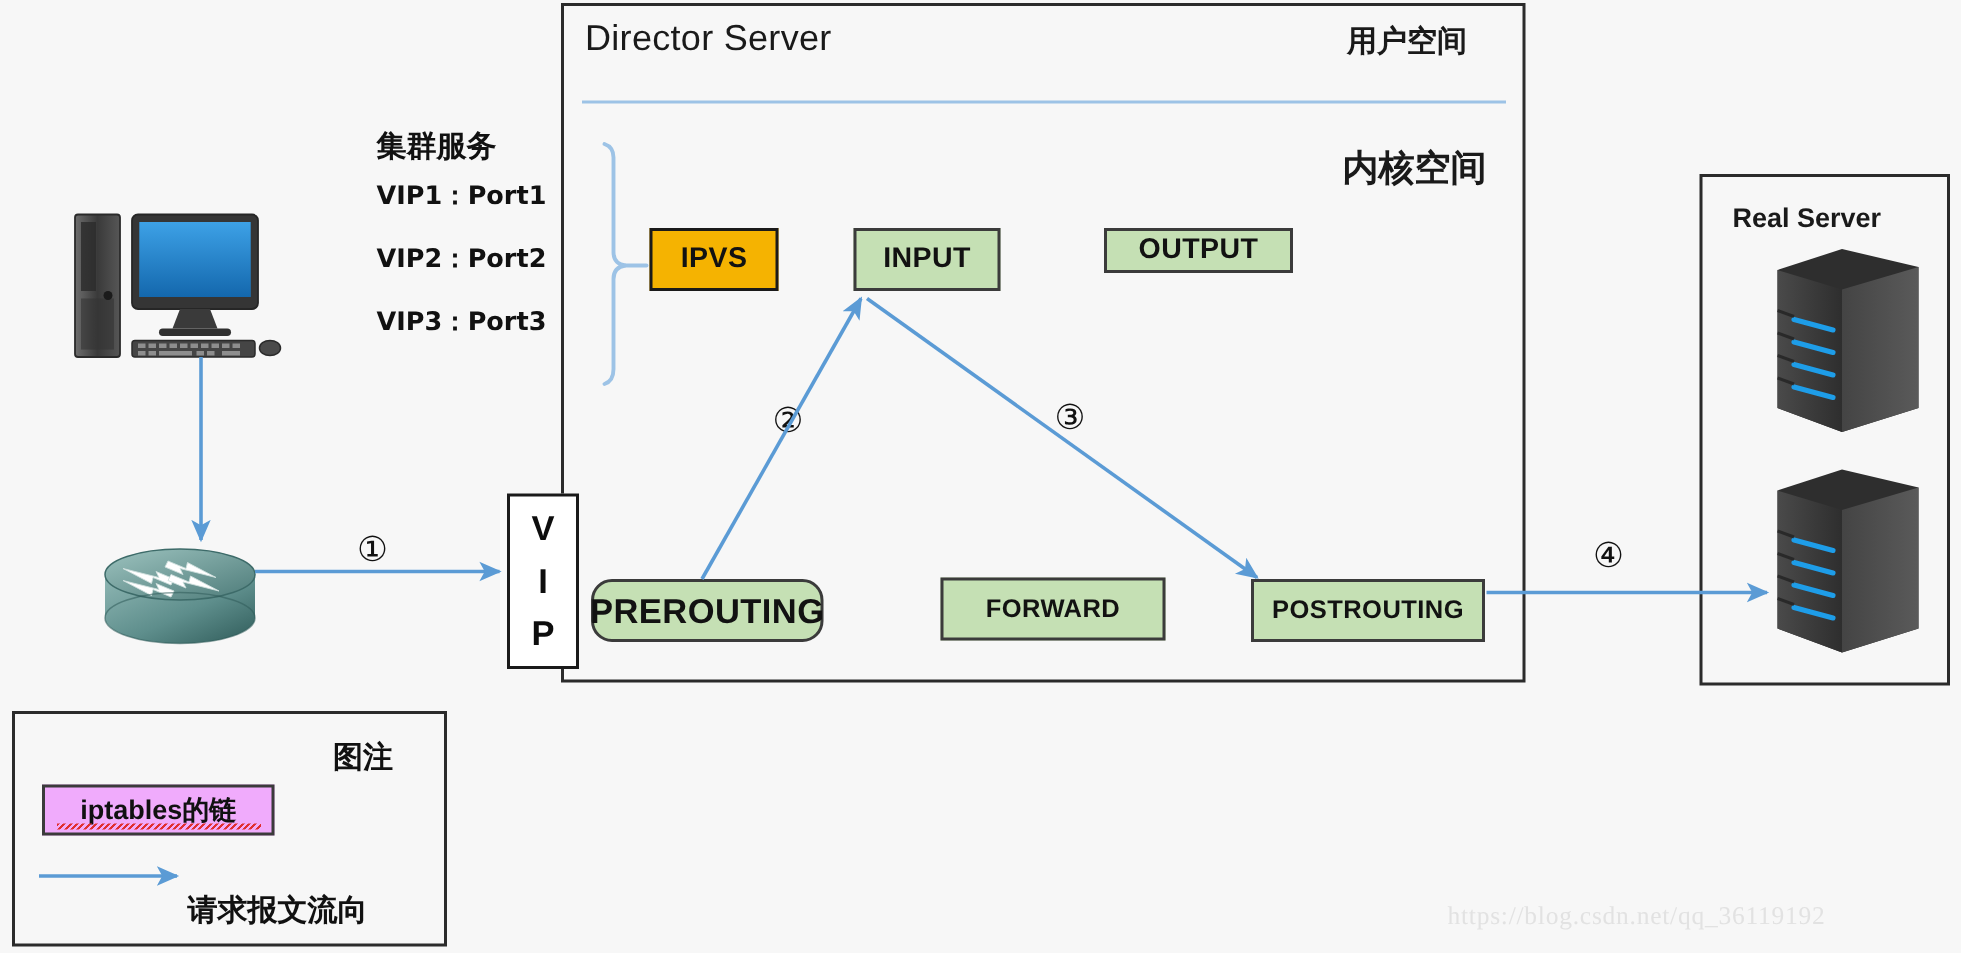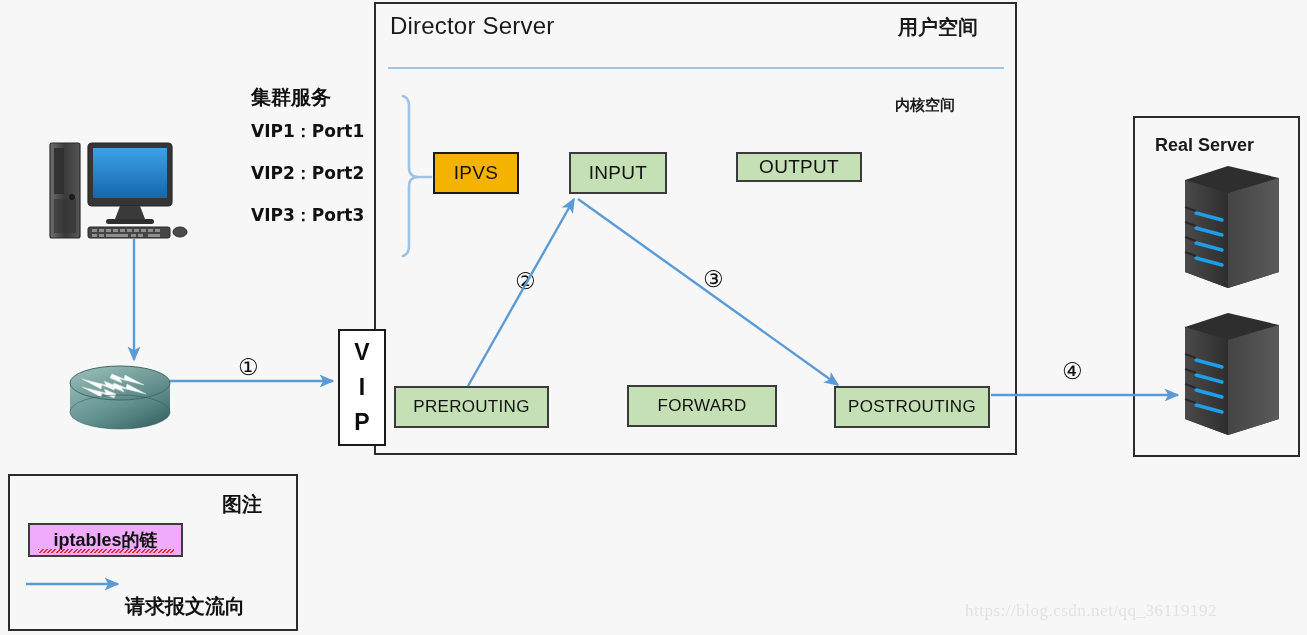--- a/index.html
+++ b/index.html
@@ -31,21 +31,21 @@
     left: 390px; top: 12px;
     font-size: 24px; font-weight: normal; color: #1a1a1a;
     letter-spacing: .2px;
   }
   #user-space-label {
     left: 898px; top: 14px;
     font-size: 20px; font-weight: bold; color: #1a1a1a;
   }
   #kernel-space-label {
     left: 895px; top: 96px;
-    font-size: 15px; font-weight: bold; color: #1a1a1a;
+    font-size: 24px; font-weight: bold; color: #1a1a1a;
   }
   #space-divider {
     left: 388px; top: 67px;
     width: 616px; height: 2px;
     background: #9dc3e6;
   }
 
   
   #realserver-box {
     left: 1133px; top: 116px;
@@ -60,32 +60,32 @@
   }
 
   
   .chain-box {
     background: #c5e0b4;
     border: 2px solid #3b3b3b;
     box-sizing: border-box;
     display: flex;
     align-items: center;
     justify-content: center;
-    font-weight: normal;
+    font-weight: bold;
     color: #121212;
     letter-spacing: .3px;
   }
   .chain-box.ipvs {
     background: #f5b301;
     border: 2px solid #1a1a1a;
   }
   #box-ipvs   { left: 433px; top: 152px; width: 86px;  height: 42px; font-size: 19px; }
   #box-input  { left: 529px; top: 152px; width: 98px;  height: 42px; font-size: 19px; margin-left: 40px; }
   #box-output { left: 736px; top: 152px; width: 126px; height: 30px; font-size: 19px; }
-  #box-prerouting  { left: 394px; top: 386px; width: 155px; height: 42px; font-size: 17px; }
+  #box-prerouting  { left: 394px; top: 386px; width: 155px; height: 42px; font-size: 23px; border-radius: 14px; }
   #box-forward     { left: 627px; top: 385px; width: 150px; height: 42px; font-size: 17px; }
   #box-postrouting { left: 834px; top: 386px; width: 156px; height: 42px; font-size: 17px; }
 
   
   #vip-box {
     left: 338px; top: 329px;
     width: 48px; height: 117px;
     background: #ffffff;
     border: 2px solid #1a1a1a;
     box-sizing: border-box;

